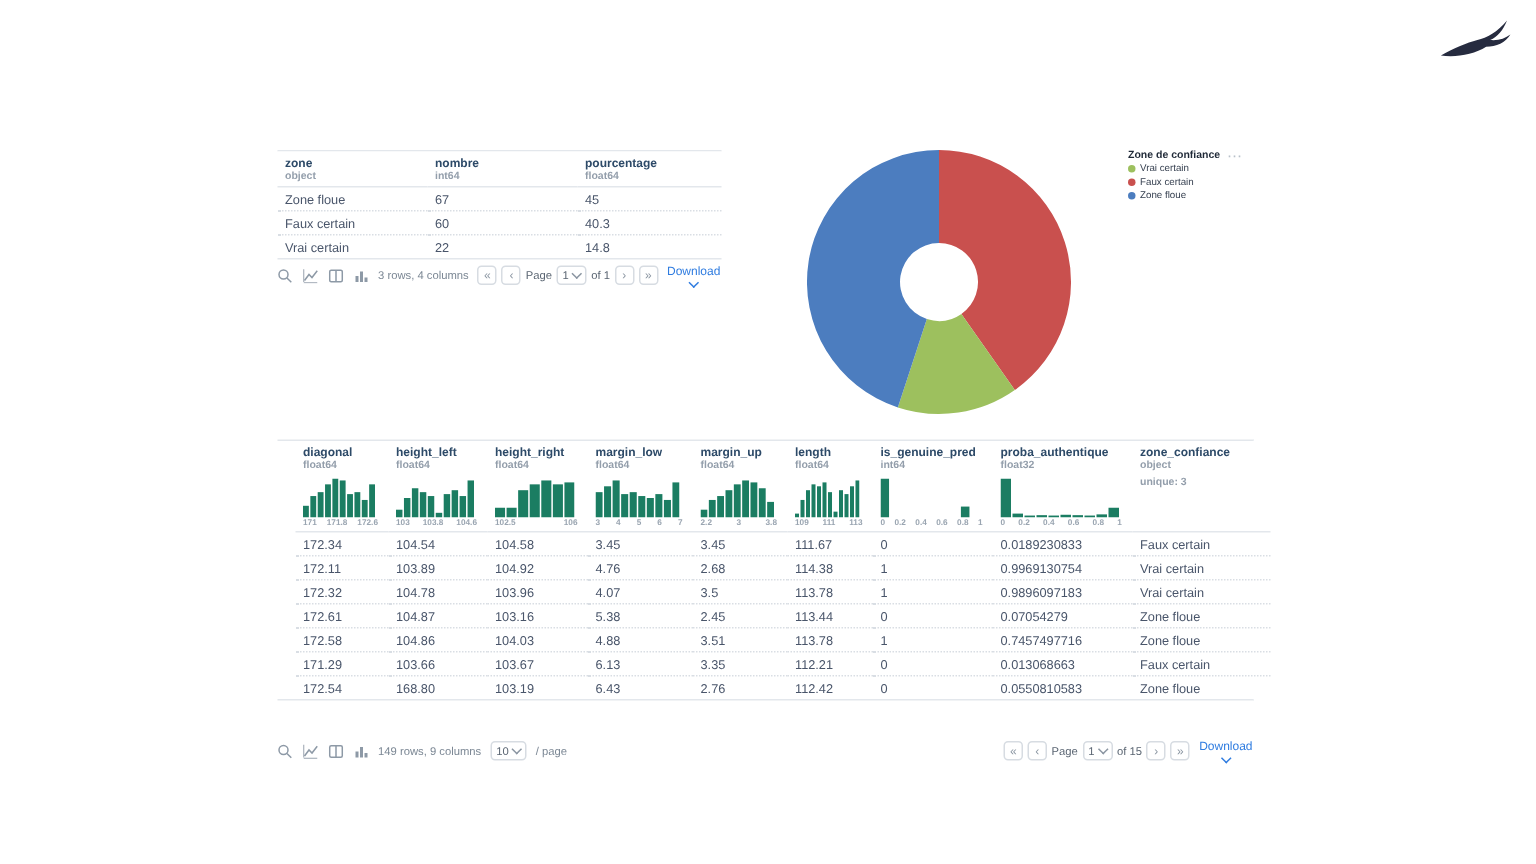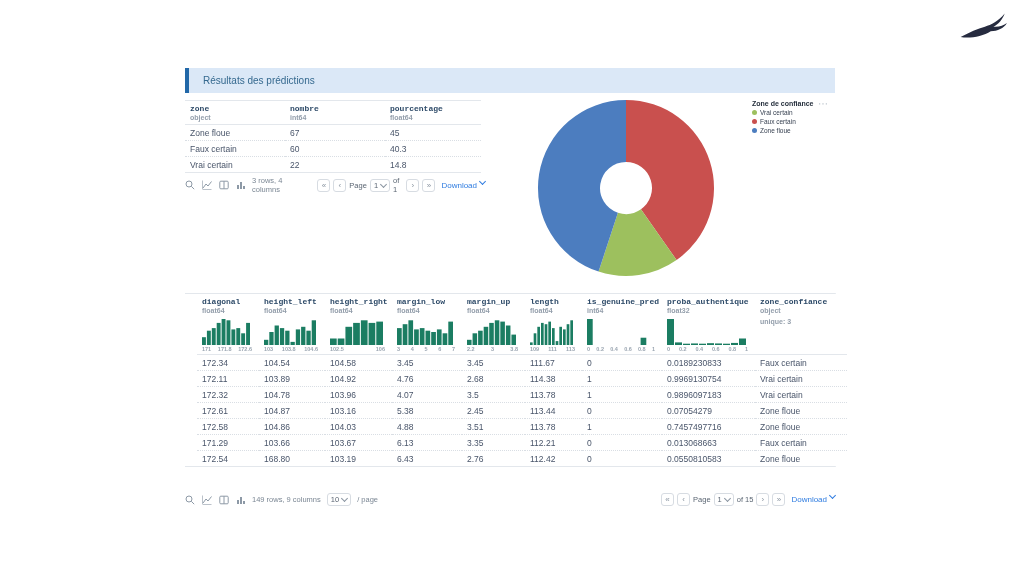--- a/index.html
+++ b/index.html
@@ -16,21 +16,21 @@
              color:#35698f; font-size:10px; }
 
   
   table.tbl { border-collapse:collapse; table-layout:fixed; background:#fff; }
   table.tbl th { text-align:left; vertical-align:top; padding:3px 5px 2px;
                  border-bottom:1px solid #e3e7ec; }
   table.tbl td { padding:2px 5px; font-size:8.5px; color:#49556a;
                  border-top:1px dotted #d9dee4; white-space:nowrap; overflow:hidden;
                  height:11px; line-height:10px; }
   table.tbl tbody tr:first-child td { border-top:none; }
-  .colname { font-size:8px; font-weight:bold; color:#2d4a68; line-height:9px;font-family:Liberation Mono, monospace; }
+  .colname { font-size:8px; font-weight:bold; color:#2d4a68; line-height:9px; }
   .coltype { font-size:7px; color:#939eab; line-height:8px; margin-top:1px; }
   .unique  { font-size:7px; color:#939eab; margin-top:3px; }
   .hist { margin-top:4px; display:block; }
   .ticks { display:flex; justify-content:space-between; font-size:5.5px;
            color:#9aa5b1; margin-top:1px; line-height:6px; }
 
   .summary-table { position:absolute; left:185px; top:100px; width:296px;
                    border-top:1px solid #e3e7ec; border-bottom:1px solid #e3e7ec; }
   .data-table { position:absolute; left:185px; top:293px; width:650px;
                 border-top:1px solid #e3e7ec; border-right:1px solid #eef1f4;
@@ -48,22 +48,22 @@
              display:flex; align-items:center; justify-content:center; color:#8a95a1;
              font-size:8px; background:#fff; box-sizing:border-box; cursor:pointer; }
   .pgroup { display:flex; align-items:center; gap:3px; }
   .ptext { font-size:7.5px; color:#5a6572; font-weight:normal; }
   .select { border:1px solid #d7dce2; border-radius:3px; padding:0 3px; height:13px;
             display:flex; align-items:center; gap:3px; font-size:7.5px; color:#5a6572;
             box-sizing:border-box; background:#fff; cursor:pointer; }
   .chev { width:4px; height:4px; border-right:1px solid #8a95a1; border-bottom:1px solid #8a95a1;
           transform:rotate(45deg); margin-top:-2px; }
   .chev.blue { border-color:#2f7ce0; }
-  .download { display:flex; gap:3px; color:#2f7ce0; font-size:8px;
-              cursor:pointer; }
+  .download { display:flex; align-items:center; gap:3px; color:#2f7ce0; font-size:8px;
+              cursor:pointer;flex-direction:column; }
 
   
   .donut { position:absolute; left:537px; top:99px; width:178px; height:178px; }
   .legend { position:absolute; left:752px; top:99px; width:70px; }
   .legend-title { font-size:7px; font-weight:bold; color:#1f2937; line-height:9px; }
   .legend-item { display:flex; align-items:center; gap:3px; font-size:6.5px;
                  color:#374151; line-height:9px; }
   .dot { width:5px; height:5px; border-radius:50%; flex:none; }
   .more { position:absolute; left:818px; top:98px; color:#b8c0c9; font-size:10px;
           letter-spacing:1px; cursor:pointer; }
@@ -72,23 +72,20 @@
 <body>
 
 <div class="canvas">
 
   <svg class="logo" viewBox="0 0 60 40">
     <path d="M4 30 C 14 24.5, 23 20.5, 31 18.5 C 38 16.8, 46 12.5, 53 4
              C 50 11.5, 46 16, 40.5 18.6 C 46.5 19.2, 51.5 17.5, 55.5 14.5
              C 52 20.5, 45 23.5, 37.5 23.6 C 28.5 29.5, 14 31.8, 4 30 Z" fill="#262b3f"></path>
   </svg>
 
-  <div class="callout">
-    <span>Résultats des prédictions</span>
-  </div>
 
   <div class="summary-table">
     <table class="tbl" style="width:296px;">
       <colgroup>
           <col style="width:100px">
           <col style="width:100px">
           <col style="width:96px">
         </colgroup>
       <thead>
           <tr id="summary-head">

